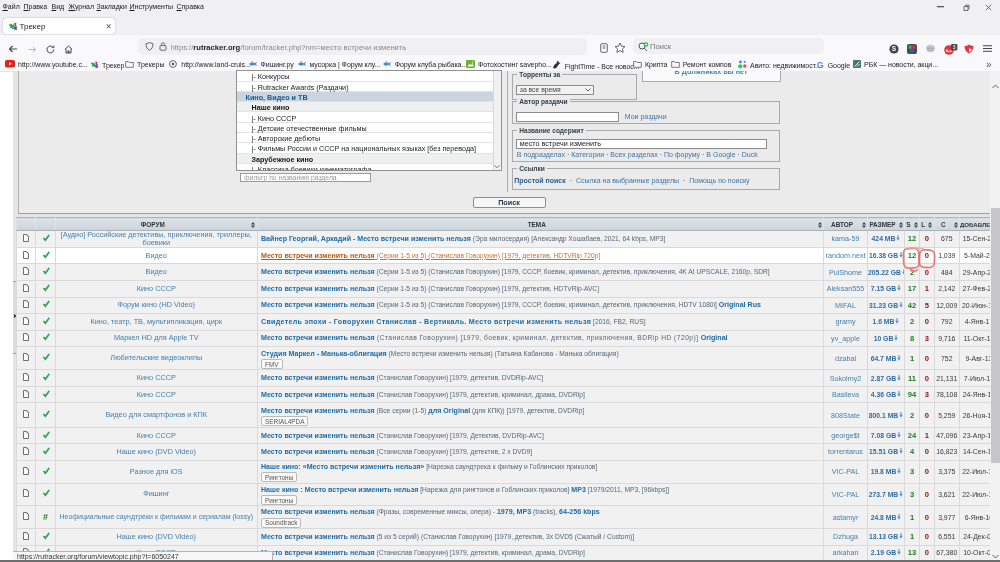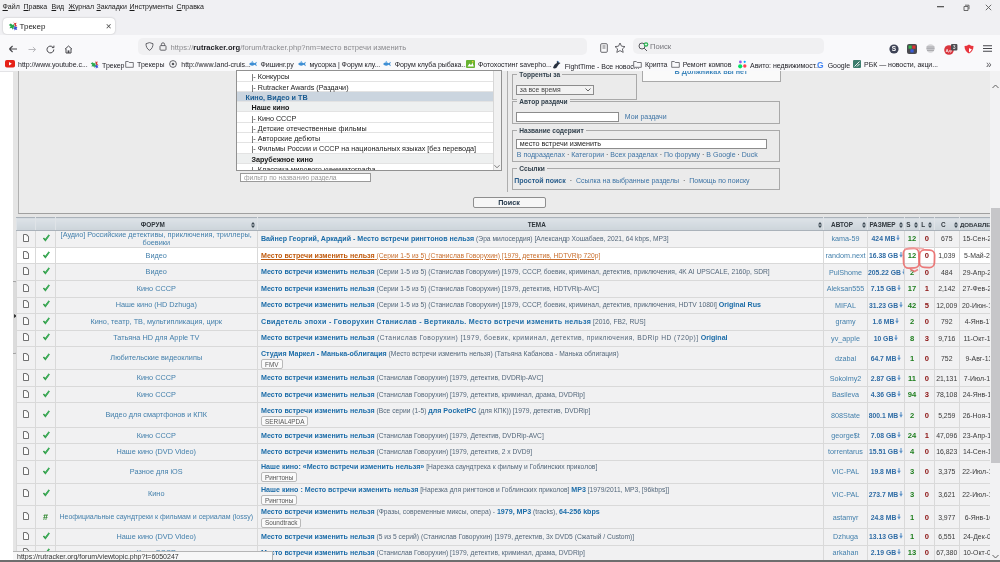--- a/index.html
+++ b/index.html
@@ -241,21 +241,21 @@
  <div class="abs" id="forumsel">
 <div class="opt sub" style="top:0.8px">|- Конкурсы</div>
 <div class="opt cat sel" style="top:21.400000000000002px">Кино, Видео и ТВ</div>
 <div class="opt sub" style="top:11.100000000000001px">|- Rutracker Awards (Раздачи)</div>
 <div class="opt bld" style="top:31.700000000000003px">Наше кино</div>
 <div class="opt sub" style="top:42.0px">|- Кино СССР</div>
 <div class="opt sub" style="top:62.599999999999994px">|- Авторские дебюты</div>
 <div class="opt sub" style="top:52.3px">|- Детские отечественные фильмы</div>
 <div class="opt bld" style="top:83.19999999999999px">Зарубежное кино</div>
 <div class="opt sub" style="top:72.89999999999999px">|- Фильмы России и СССР на национальных языках [без перевода]</div>
-<div class="opt sub" style="top:93.49999999999999px">|- Классика мирового кинематографа</div>
+<div class="opt sub" style="top:93.49999999999999px">|- Классика боевики кинематографа</div>
 <div id="selsb">
         <svg style="position:absolute;left:0.5px;bottom:1px" width="6" height="5" viewBox="0 0 7 5">
           <path d="M0.5 1 L3.5 4 L6.5 1" stroke="#666" fill="none" stroke-width="1"></path>
         </svg>
       </div>
     </div>
  <div class="abs" id="filterinp">фильтр по названию раздела</div>
  <div class="abs" id="cutbox">
       <div>В Должниках вы нет</div>
     </div>
@@ -326,21 +326,21 @@
 <tr style="height:16.5px">
           <td class="i"><svg width="6" height="8" viewBox="0 0 6 8">
               <path d="M0.5 0.5 h3.2 l1.8 1.8 v5.2 h-5 z" fill="#fdfdfd" stroke="#606060" stroke-width="0.9"></path>
               <path d="M3.7 0.5 l1.8 1.8 h-1.8 z" fill="#606060"></path>
             </svg></td>
           <td class="c"><svg width="8" height="8" viewBox="0 0 8 8">
               <path d="M0.9 4.6 L2 3.5 L3.2 5 L6.7 0.6 L7.7 1.5 L3.4 7.4 Z" fill="#28963c"></path>
               <path d="M3.2 5 L6.7 0.6 L7.7 1.5 L3.4 7.4 Z" fill="#3fae5c"></path>
             </svg></td>
           <td class="f">[Аудио] Российские детективы, приключения, триллеры,<br>боевики</td>
-          <td class="t"><span class="bb">Вайнер Георгий, Аркадий - Место встречи рингтонов нельзя</span><span class="rr"> (Эра милосердия) [Александр Хошабаев, 2021, 64 kbps, MP3]</span></td>
+          <td class="t"><span class="bb">Вайнер Георгий, Аркадий - Место встречи изменить нельзя</span><span class="rr"> (Эра милосердия) [Александр Хошабаев, 2021, 64 kbps, MP3]</span></td>
           <td class="a">kama-59</td>
           <td class="s">424 MB<svg width="4" height="6" viewBox="0 0 4 6" style="margin-left:1px">
               <path d="M2 0 V3.2" stroke="#5e93c8" stroke-width="1.1"></path>
               <path d="M0.2 2.8 L2 5.8 L3.8 2.8 Z" fill="#5e93c8"></path>
             </svg></td>
           <td class="se">12</td>
           <td class="le">0</td>
           <td class="co">675</td>
           <td class="d">15-Сен-21</td>
         </tr>
@@ -409,21 +409,21 @@
         </tr>
 <tr style="height:16.6px">
           <td class="i"><svg width="6" height="8" viewBox="0 0 6 8">
               <path d="M0.5 0.5 h3.2 l1.8 1.8 v5.2 h-5 z" fill="#fdfdfd" stroke="#606060" stroke-width="0.9"></path>
               <path d="M3.7 0.5 l1.8 1.8 h-1.8 z" fill="#606060"></path>
             </svg></td>
           <td class="c"><svg width="8" height="8" viewBox="0 0 8 8">
               <path d="M0.9 4.6 L2 3.5 L3.2 5 L6.7 0.6 L7.7 1.5 L3.4 7.4 Z" fill="#28963c"></path>
               <path d="M3.2 5 L6.7 0.6 L7.7 1.5 L3.4 7.4 Z" fill="#3fae5c"></path>
             </svg></td>
-          <td class="f">Наше кино (HD Dzhuga)</td>
+          <td class="f">Форум кино (HD Video)</td>
           <td class="t"><span class="bb">Место встречи изменить нельзя</span><span class="rr"> (Серии 1-5 из 5) (Станислав Говорухин) [1979, СССР, боевик, криминал, детектив, приключения, HDTV 1080i] </span><span class="bb">Original Rus</span></td>
           <td class="a">MIFAL</td>
           <td class="s">31.23 GB<svg width="4" height="6" viewBox="0 0 4 6" style="margin-left:1px">
               <path d="M2 0 V3.2" stroke="#5e93c8" stroke-width="1.1"></path>
               <path d="M0.2 2.8 L2 5.8 L3.8 2.8 Z" fill="#5e93c8"></path>
             </svg></td>
           <td class="se">42</td>
           <td class="le">5</td>
           <td class="co">12,009</td>
           <td class="d">20-Июн-19</td>
@@ -451,21 +451,21 @@
         </tr>
 <tr style="height:16.6px">
           <td class="i"><svg width="6" height="8" viewBox="0 0 6 8">
               <path d="M0.5 0.5 h3.2 l1.8 1.8 v5.2 h-5 z" fill="#fdfdfd" stroke="#606060" stroke-width="0.9"></path>
               <path d="M3.7 0.5 l1.8 1.8 h-1.8 z" fill="#606060"></path>
             </svg></td>
           <td class="c"><svg width="8" height="8" viewBox="0 0 8 8">
               <path d="M0.9 4.6 L2 3.5 L3.2 5 L6.7 0.6 L7.7 1.5 L3.4 7.4 Z" fill="#28963c"></path>
               <path d="M3.2 5 L6.7 0.6 L7.7 1.5 L3.4 7.4 Z" fill="#3fae5c"></path>
             </svg></td>
-          <td class="f">Татьяна HD для Apple TV</td>
+          <td class="f">Маркел HD для Apple TV</td>
           <td class="t"><span class="bb">Место встречи изменить нельзя</span><span class="rr" style="letter-spacing:0.45px"> (Станислав Говорухин) [1979, боевик, криминал, детектив, приключения, BDRip HD (720p)] </span><span class="bb">Original</span></td>
           <td class="a">yv_apple</td>
           <td class="s">10 GB<svg width="4" height="6" viewBox="0 0 4 6" style="margin-left:1px">
               <path d="M2 0 V3.2" stroke="#5e93c8" stroke-width="1.1"></path>
               <path d="M0.2 2.8 L2 5.8 L3.8 2.8 Z" fill="#5e93c8"></path>
             </svg></td>
           <td class="se">8</td>
           <td class="le">3</td>
           <td class="co">9,716</td>
           <td class="d">11-Окт-15</td>
@@ -536,21 +536,21 @@
 <tr style="height:24.8px">
           <td class="i"><svg width="6" height="8" viewBox="0 0 6 8">
               <path d="M0.5 0.5 h3.2 l1.8 1.8 v5.2 h-5 z" fill="#fdfdfd" stroke="#606060" stroke-width="0.9"></path>
               <path d="M3.7 0.5 l1.8 1.8 h-1.8 z" fill="#606060"></path>
             </svg></td>
           <td class="c"><svg width="8" height="8" viewBox="0 0 8 8">
               <path d="M0.9 4.6 L2 3.5 L3.2 5 L6.7 0.6 L7.7 1.5 L3.4 7.4 Z" fill="#28963c"></path>
               <path d="M3.2 5 L6.7 0.6 L7.7 1.5 L3.4 7.4 Z" fill="#3fae5c"></path>
             </svg></td>
           <td class="f">Видео для смартфонов и КПК</td>
-          <td class="t"><div style="line-height:8px;margin-top:2px"><span class="bb">Место встречи изменить нельзя</span><span class="rr"> (Все серии (1-5) </span><span class="bb">для PocketPC</span><span class="rr"> (для КПК)) [1979, детектив, DVDRip]</span></div><span class="tag">SERIAL4PDA</span></td>
+          <td class="t"><div style="line-height:8px;margin-top:2px"><span class="bb">Место встречи изменить нельзя</span><span class="rr"> (Все серии (1-5) </span><span class="bb">для Original</span><span class="rr"> (для КПК)) [1979, детектив, DVDRip]</span></div><span class="tag">SERIAL4PDA</span></td>
           <td class="a">808State</td>
           <td class="s">800.1 MB<svg width="4" height="6" viewBox="0 0 4 6" style="margin-left:1px">
               <path d="M2 0 V3.2" stroke="#5e93c8" stroke-width="1.1"></path>
               <path d="M0.2 2.8 L2 5.8 L3.8 2.8 Z" fill="#5e93c8"></path>
             </svg></td>
           <td class="se">2</td>
           <td class="le">0</td>
           <td class="co">5,259</td>
           <td class="d">26-Ноя-12</td>
         </tr>
@@ -619,21 +619,21 @@
         </tr>
 <tr style="height:22.5px">
           <td class="i"><svg width="6" height="8" viewBox="0 0 6 8">
               <path d="M0.5 0.5 h3.2 l1.8 1.8 v5.2 h-5 z" fill="#fdfdfd" stroke="#606060" stroke-width="0.9"></path>
               <path d="M3.7 0.5 l1.8 1.8 h-1.8 z" fill="#606060"></path>
             </svg></td>
           <td class="c"><svg width="8" height="8" viewBox="0 0 8 8">
               <path d="M0.9 4.6 L2 3.5 L3.2 5 L6.7 0.6 L7.7 1.5 L3.4 7.4 Z" fill="#28963c"></path>
               <path d="M3.2 5 L6.7 0.6 L7.7 1.5 L3.4 7.4 Z" fill="#3fae5c"></path>
             </svg></td>
-          <td class="f">Кино</td>
+          <td class="f">Фишинг</td>
           <td class="t"><div style="line-height:8px;margin-top:2px"><span class="bb">Наше кино : Место встречи изменить нельзя</span><span class="rr"> [Нарезка для рингтонов и Гоблинских приколов] </span><span class="bb">MP3</span><span class="rr"> [1979/2011, MP3, [96kbps]]</span></div><span class="tag">Рингтоны</span></td>
           <td class="a">VIC-PAL</td>
           <td class="s">273.7 MB<svg width="4" height="6" viewBox="0 0 4 6" style="margin-left:1px">
               <path d="M2 0 V3.2" stroke="#5e93c8" stroke-width="1.1"></path>
               <path d="M0.2 2.8 L2 5.8 L3.8 2.8 Z" fill="#5e93c8"></path>
             </svg></td>
           <td class="se">3</td>
           <td class="le">0</td>
           <td class="co">3,621</td>
           <td class="d">22-Июл-11</td>

